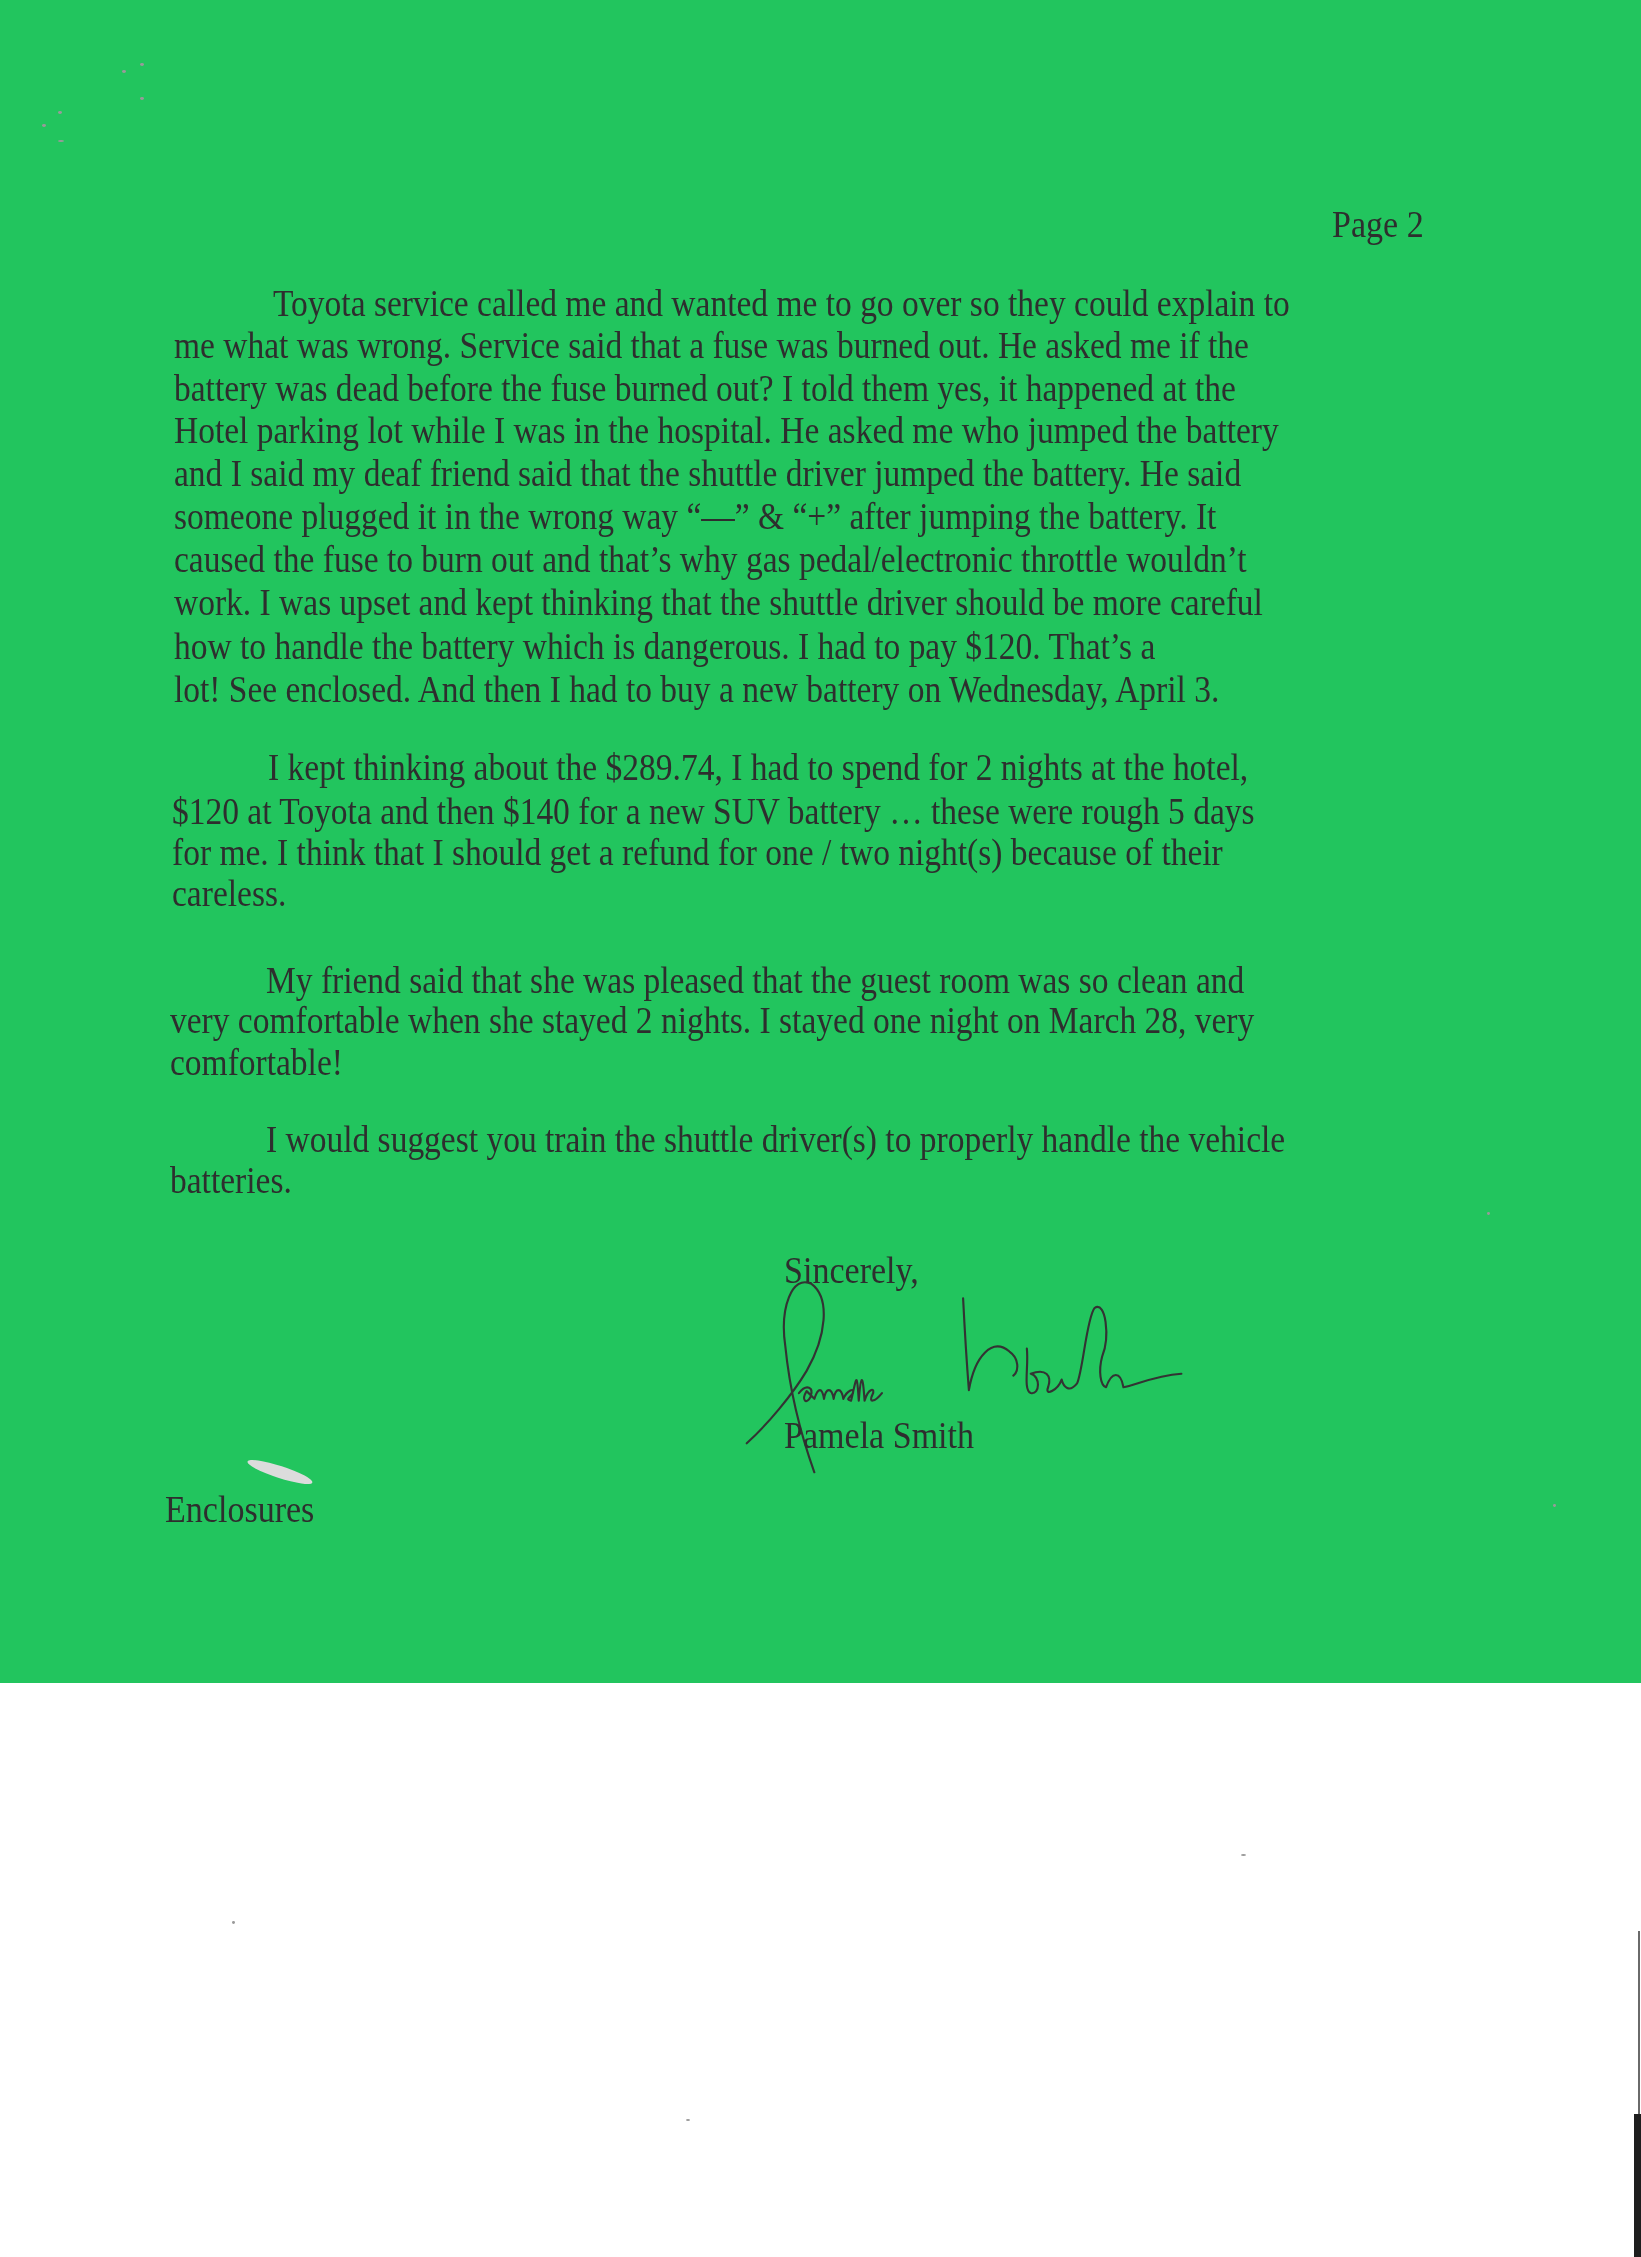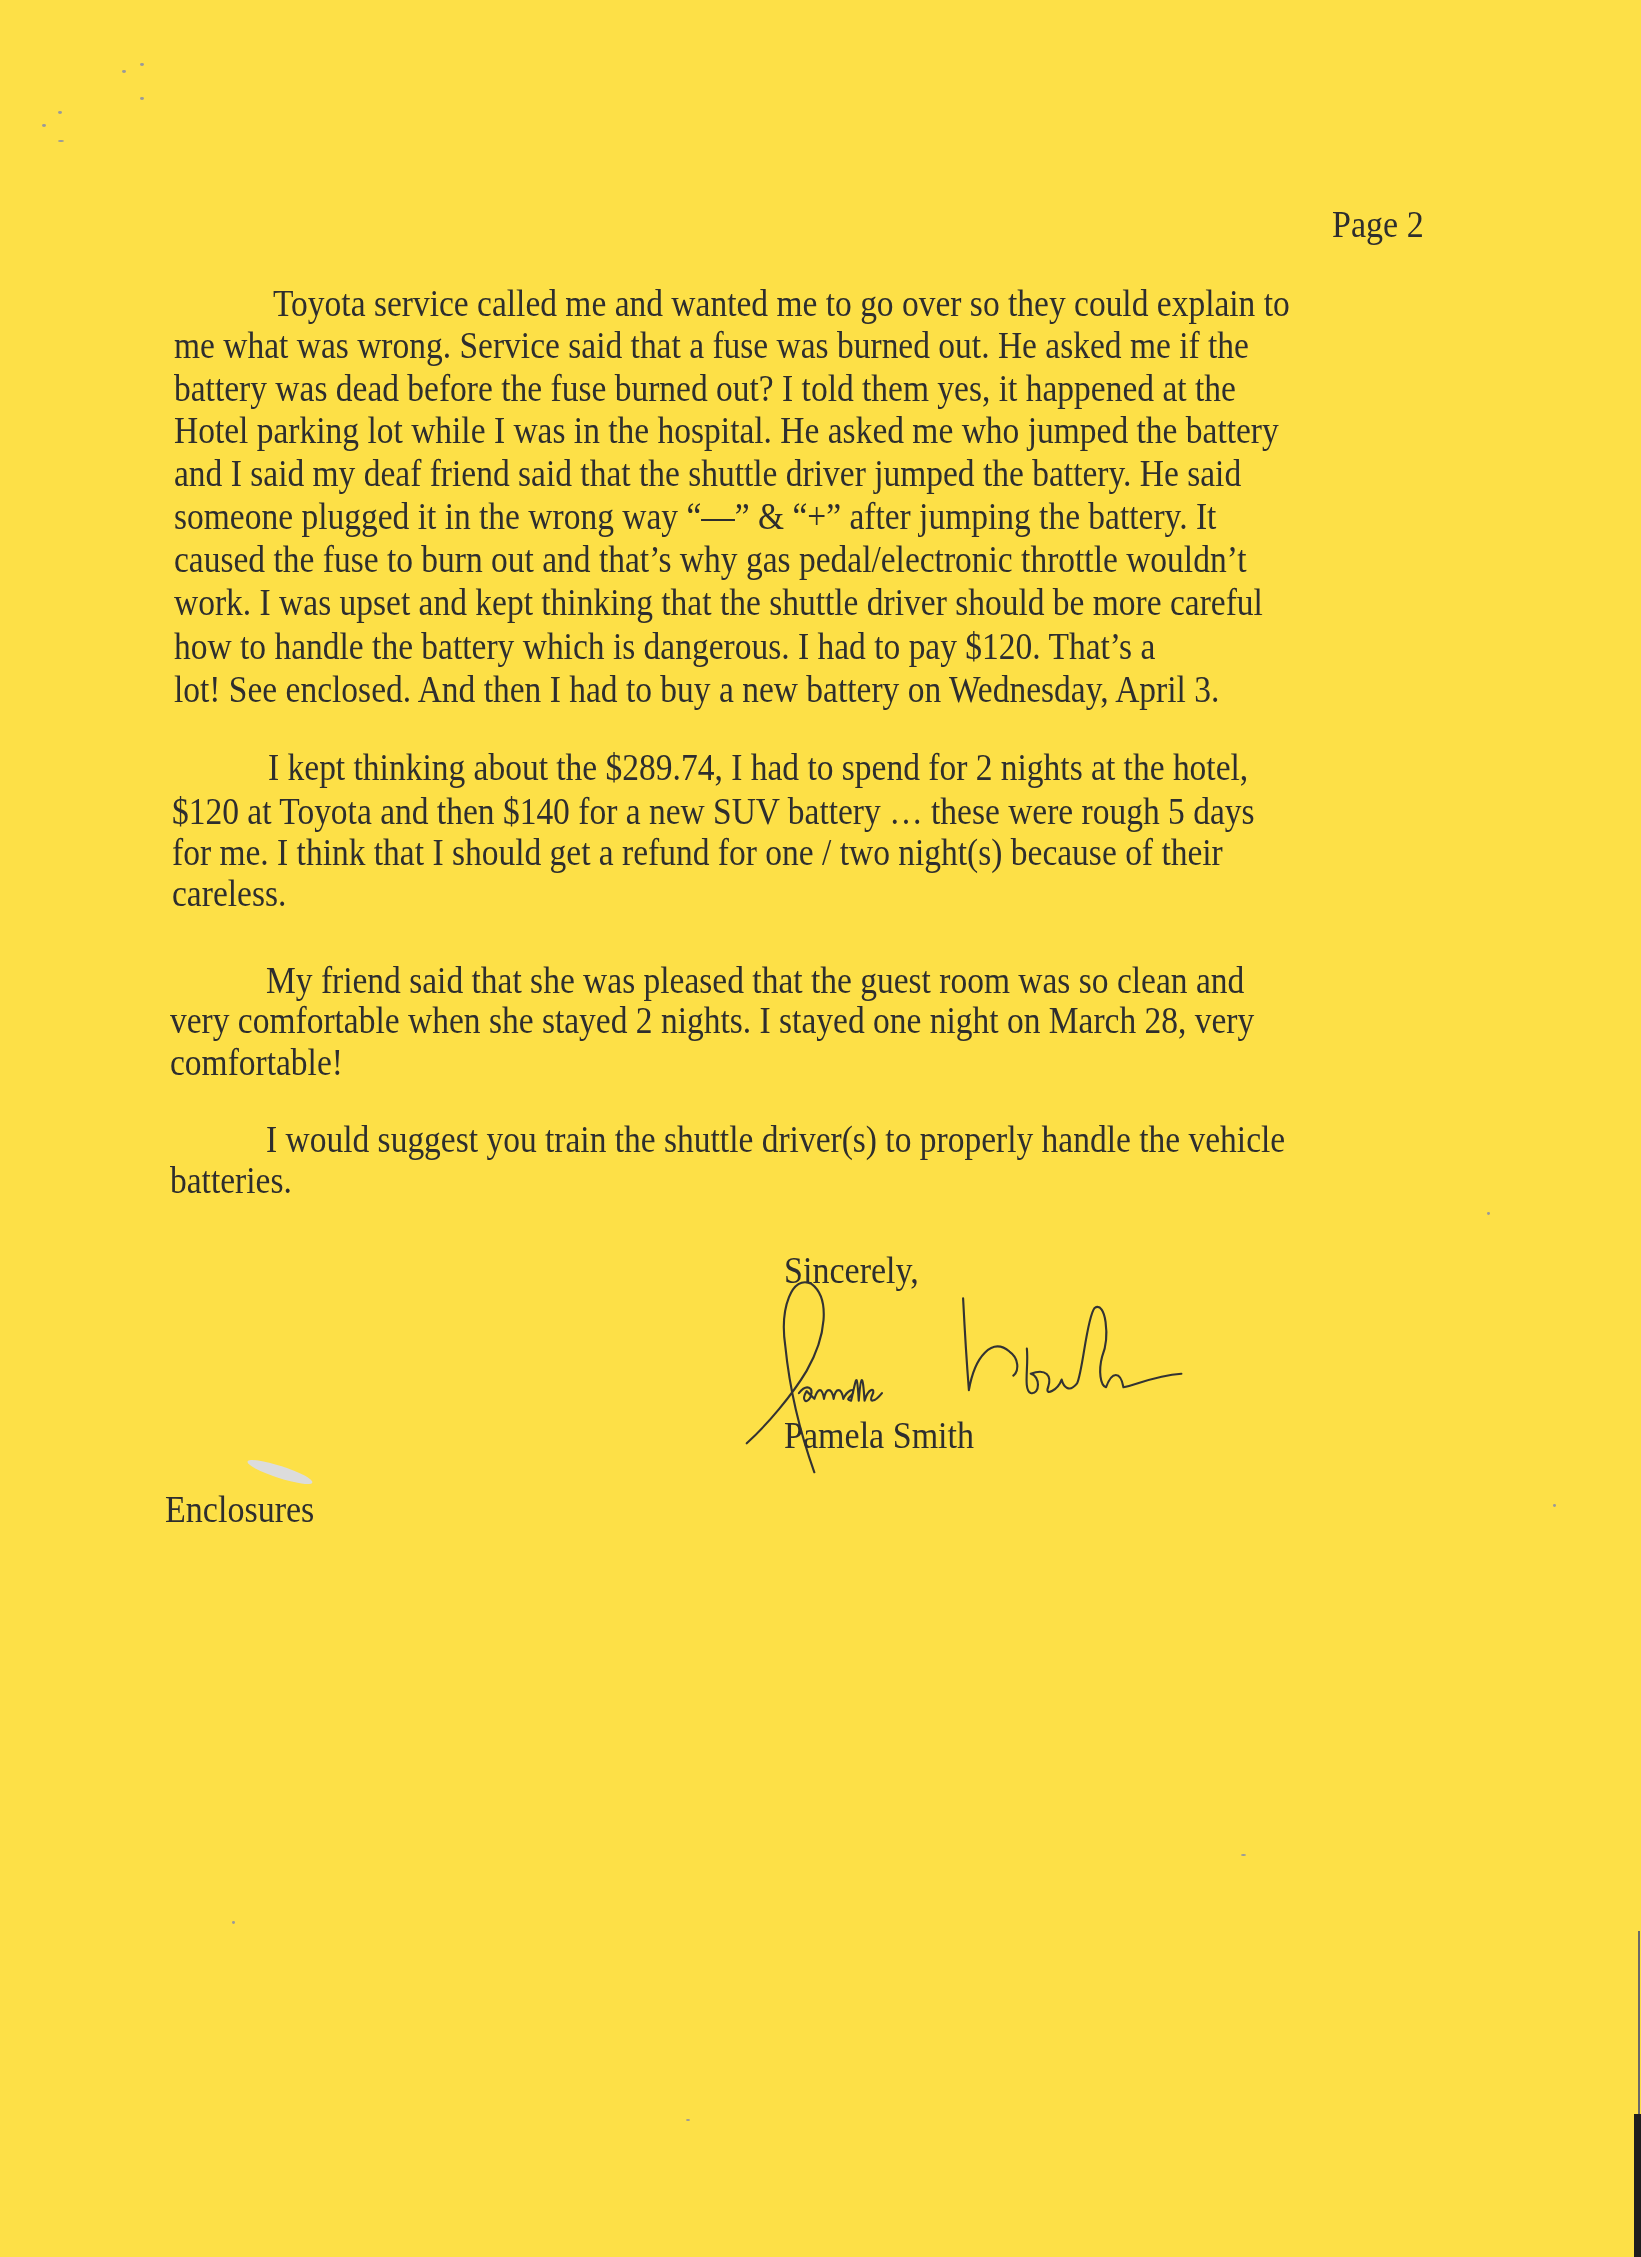--- a/index.html
+++ b/index.html
@@ -4,22 +4,22 @@
 <style>
   html, body { margin: 0; padding: 0; }
   body {
     width: 1641px; height: 2257px;
     background: #ffffff;
     position: relative; overflow: hidden;
     font-family: "Liberation Serif", "DejaVu Serif", serif;
     color: #2b2b2b;
   }
   .page {
-    position: absolute; left: 0; top: 0; width: 1641px; height: 2257px;
-    background: #fde047;
+    position: absolute; left: 0; top: 0; width: 1641px; height: 1683px;
+    background: #22c55e;
     text-align: center;
   }
   .line {
     position: absolute;
     white-space: nowrap;
     font-size: 37px;
     line-height: 37px;
     transform-origin: left bottom;
     transform: scaleX(0.905);
     color: #2e2e2e;

